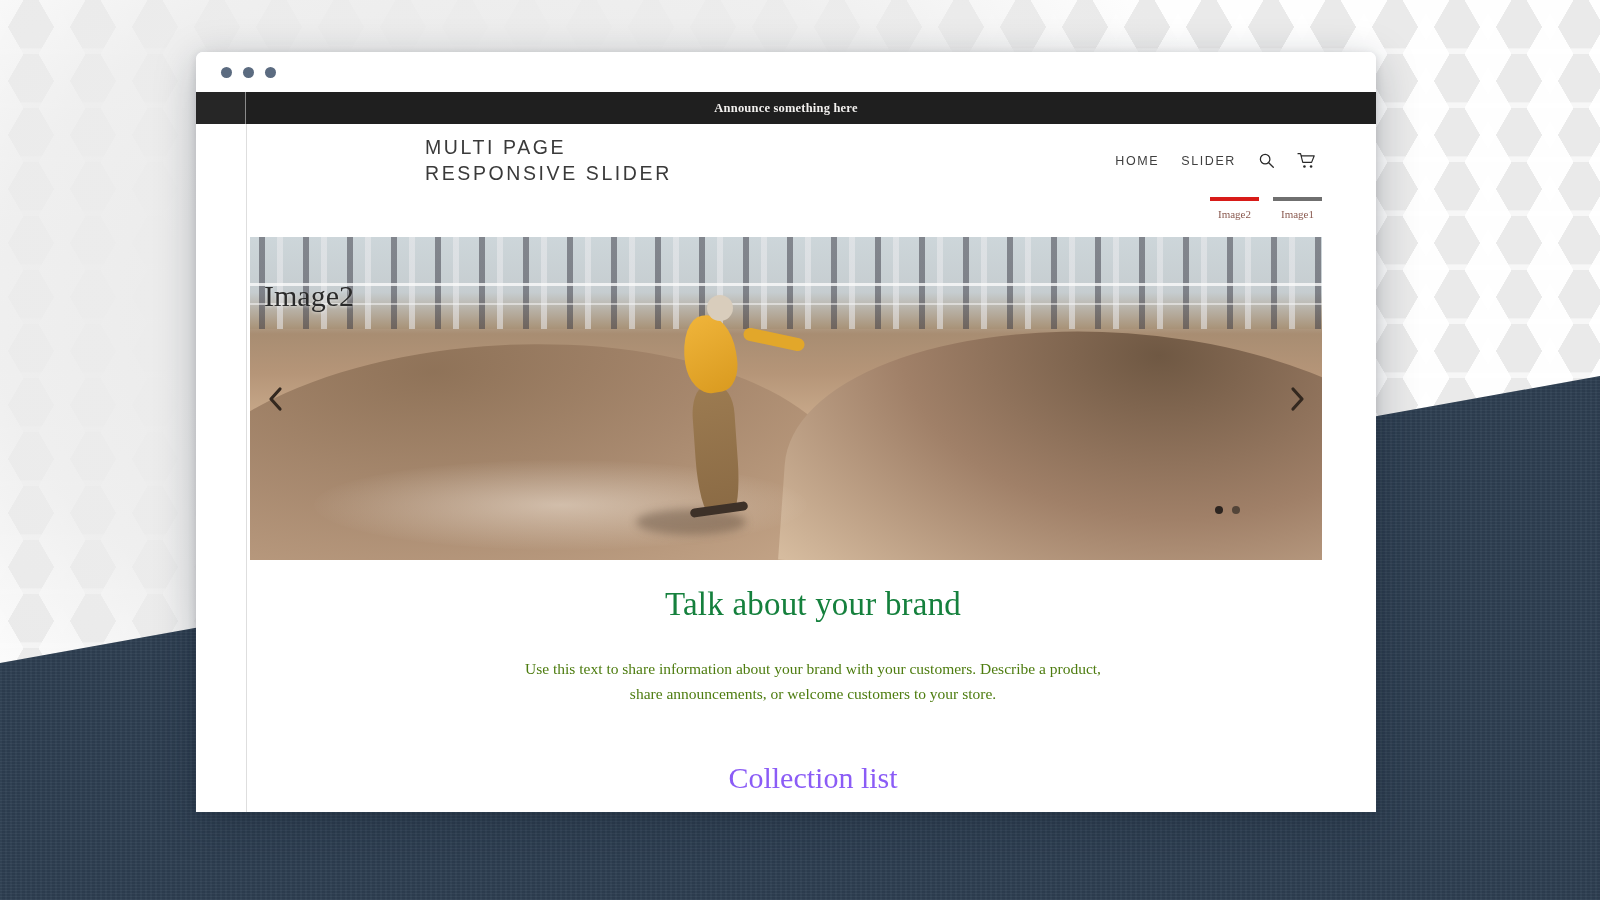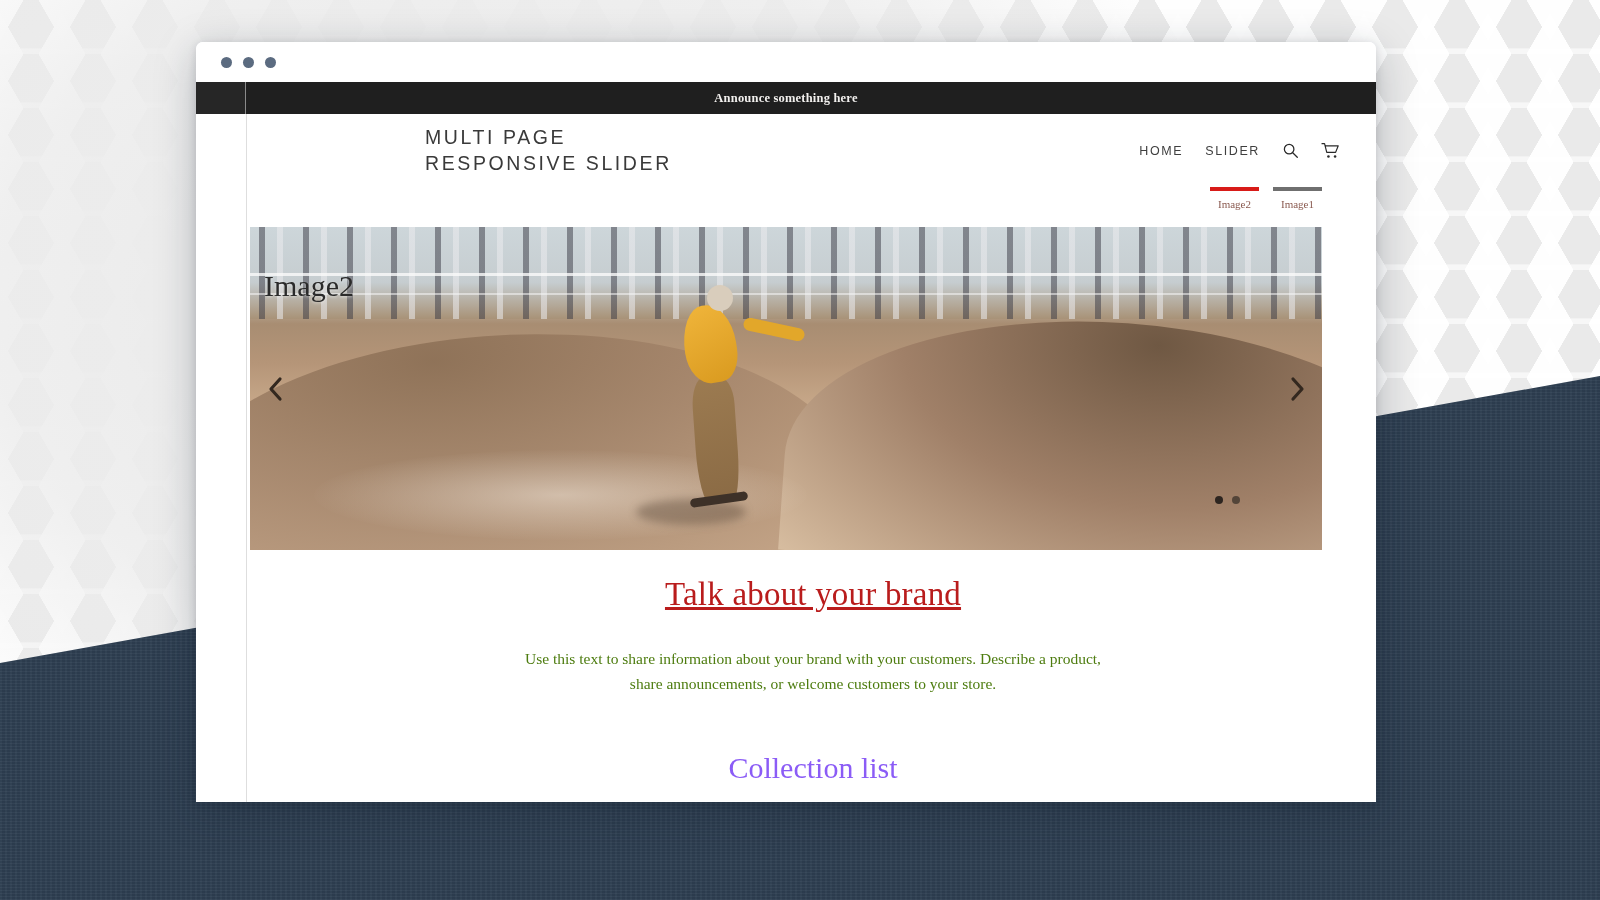--- a/index.html
+++ b/index.html
@@ -48,21 +48,21 @@
     background-color: #2e3f52;
     background-image:
       repeating-linear-gradient(0deg, rgba(255,255,255,.030) 0px, rgba(255,255,255,.030) 1px, rgba(0,0,0,.035) 1px, rgba(0,0,0,.035) 3px),
       repeating-linear-gradient(90deg, rgba(255,255,255,.022) 0px, rgba(255,255,255,.022) 2px, rgba(0,0,0,.028) 2px, rgba(0,0,0,.028) 5px);
     clip-path: polygon(0 663px, 1600px 376px, 1600px 900px, 0 900px);
   }
 
   
   #browser-window {
     position: absolute;
-    left: 196px; top: 42px;
+    left: 196px; top: 52px;
     width: 1180px; height: 760px;
     background: #ffffff;
     border-radius: 7px 7px 0 0;
     box-shadow: 0 10px 42px rgba(20,30,45,.26), 0 2px 8px rgba(20,30,45,.14);
     overflow: hidden;
   }
 
   #titlebar {
     height: 40px;
     background: #ffffff;
@@ -118,21 +118,21 @@
     position: relative;
     z-index: 2;
   }
 
   
   #site-header {
     height: 73px;
     display: flex;
     align-items: center;
     padding-left: 229px;
-    padding-right: 36px;
+    padding-right: 60px;
     background: #fff;
   }
   #logo {
     font-family: "Liberation Sans", sans-serif;
     font-size: 19.5px;
     font-weight: 300;
     letter-spacing: 2.6px;
     color: #3a3a3a;
     line-height: 1.3;
     white-space: pre-line;
@@ -298,24 +298,23 @@
   
   #brand-section {
     padding: 26px 0 0 0;
     text-align: center;
     background: #fff;
   }
   #brand-heading {
     font-family: "Liberation Serif", serif;
     font-size: 33px;
     font-weight: 400;
-    color: #b91c1c;
+    color: #15803d;
     letter-spacing: .2px;
     margin-left: 54px;
-    text-decoration: underline;
   }
   #brand-body {
     font-family: "Liberation Serif", serif;
     font-size: 15.5px;
     line-height: 1.62;
     color: #4d7c0f;
     width: 640px;
     margin: 33px auto 0 auto;
     padding-left: 54px;
   }

